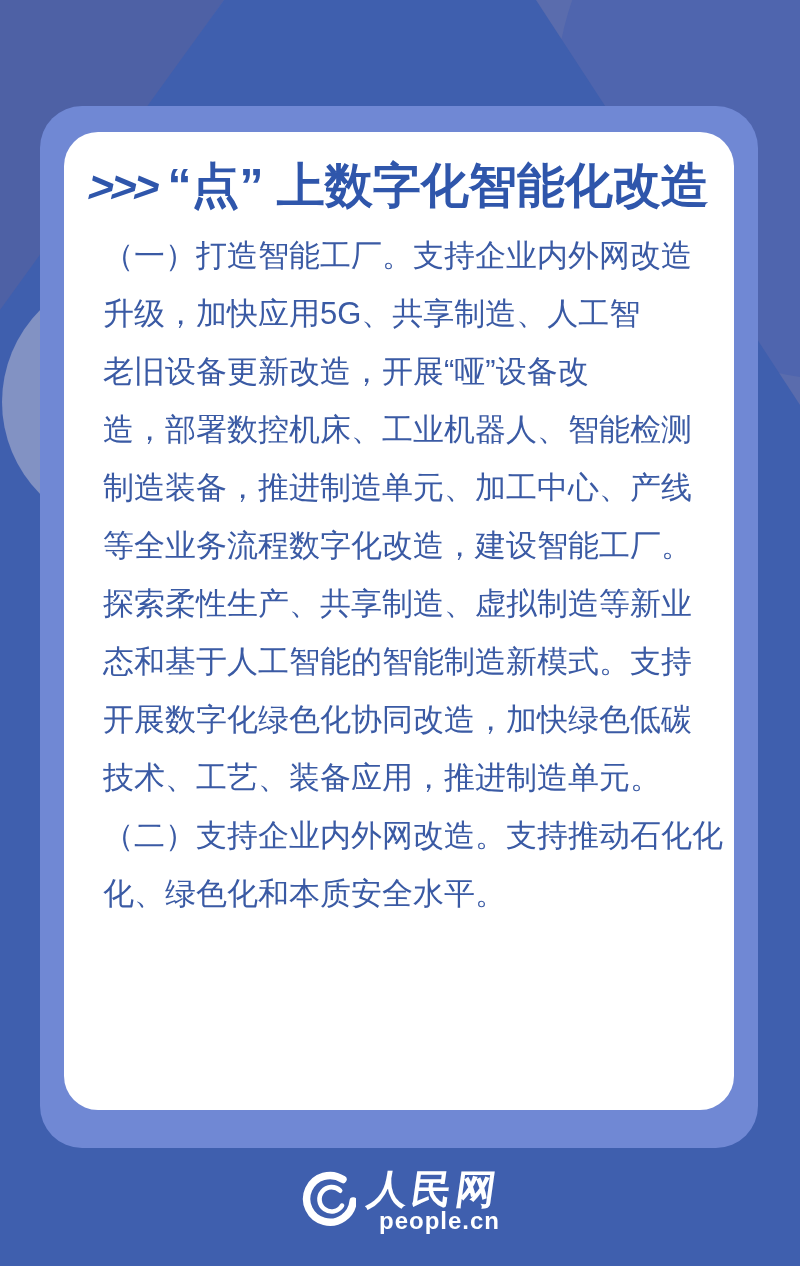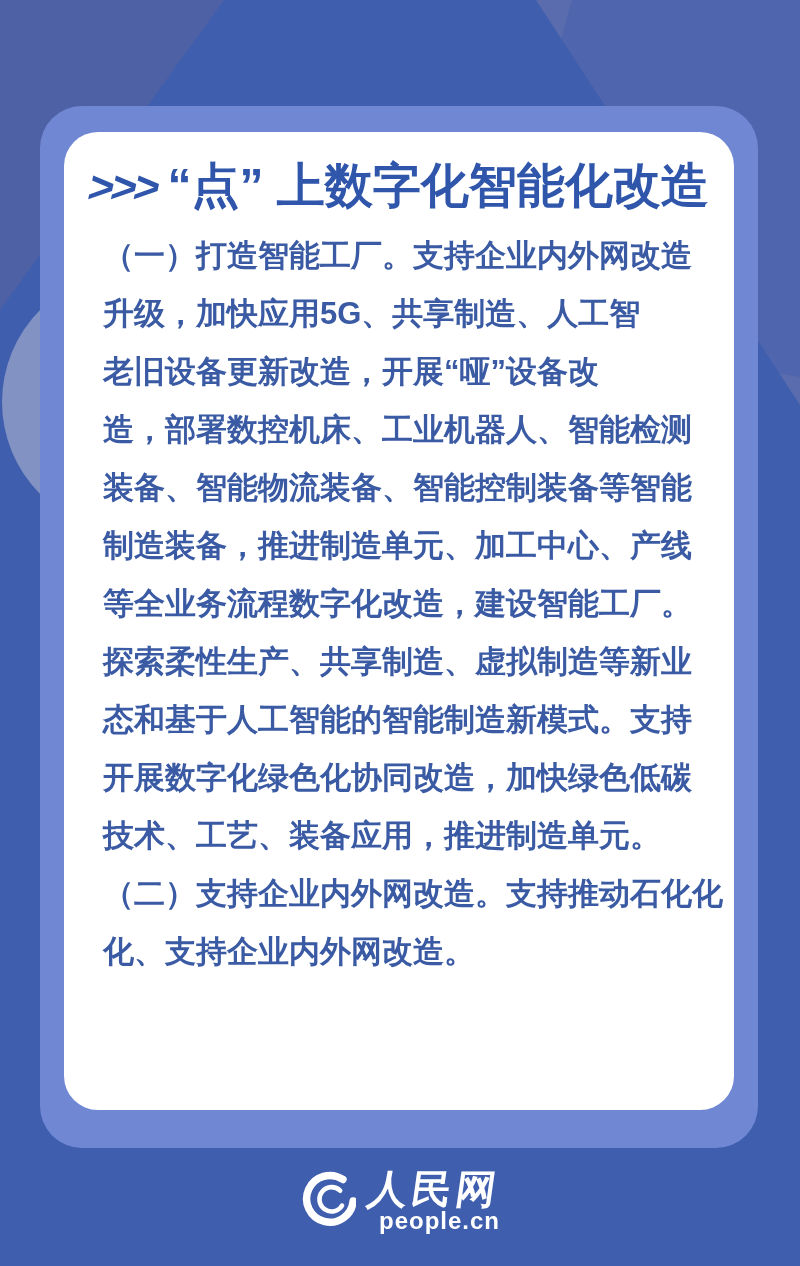--- a/index.html
+++ b/index.html
@@ -72,21 +72,21 @@
     font-size: 44px;
     letter-spacing: -3px;
     margin-right: 10px;
     font-weight: 900;
   }
 
   .card-body {
     margin: 12px 36px 0 39px;
     font-size: 31px;
     line-height: 58px;
-    font-weight: 700;
+    font-weight: 400;
     color: #3A5AA4;
   }
   .body-line { white-space: nowrap; }
 
   
   .footer {
     position: absolute;
     left: 0; right: 0; top: 1168px;
     display: flex;
     justify-content: center;
@@ -125,29 +125,28 @@
 
     <div class="card-title">
       <span class="chevrons">&gt;&gt;&gt;</span><span>“点” 上数字化智能化改造</span>
     </div>
 
     <div class="card-body">
       <div class="body-line">（一）打造智能工厂。支持企业内外网改造</div>
       <div class="body-line">升级，加快应用5G、共享制造、人工智</div>
       <div class="body-line">老旧设备更新改造，开展“哑”设备改</div>
       <div class="body-line">造，部署数控机床、工业机器人、智能检测</div>
-      <div class="body-line">装备、智能物流装备、智能控制装备等智能</div>
       <div class="body-line">制造装备，推进制造单元、加工中心、产线</div>
       <div class="body-line">等全业务流程数字化改造，建设智能工厂。</div>
       <div class="body-line">探索柔性生产、共享制造、虚拟制造等新业</div>
       <div class="body-line">态和基于人工智能的智能制造新模式。支持</div>
       <div class="body-line">开展数字化绿色化协同改造，加快绿色低碳</div>
       <div class="body-line">技术、工艺、装备应用，推进制造单元。</div>
       <div class="body-line">（二）支持企业内外网改造。支持推动石化化</div>
-      <div class="body-line">化、支持企业内外网改造。</div>
+      <div class="body-line">化、绿色化和本质安全水平。</div>
     </div>
   </div>
 
   <div class="footer">
     <svg class="globe" viewBox="0 0 60 64" aria-hidden="true">
       <path d="M 46 10 A 25 25 0 1 0 57 33" fill="none" stroke="#FFFFFF" stroke-width="8" stroke-linecap="round"></path>
       <path d="M 43 22 A 13 13 0 1 0 45 38" fill="none" stroke="#FFFFFF" stroke-width="5" stroke-linecap="round"></path>
     </svg>
     <div class="brand-block">
       <div class="brand-name">人民网</div>

